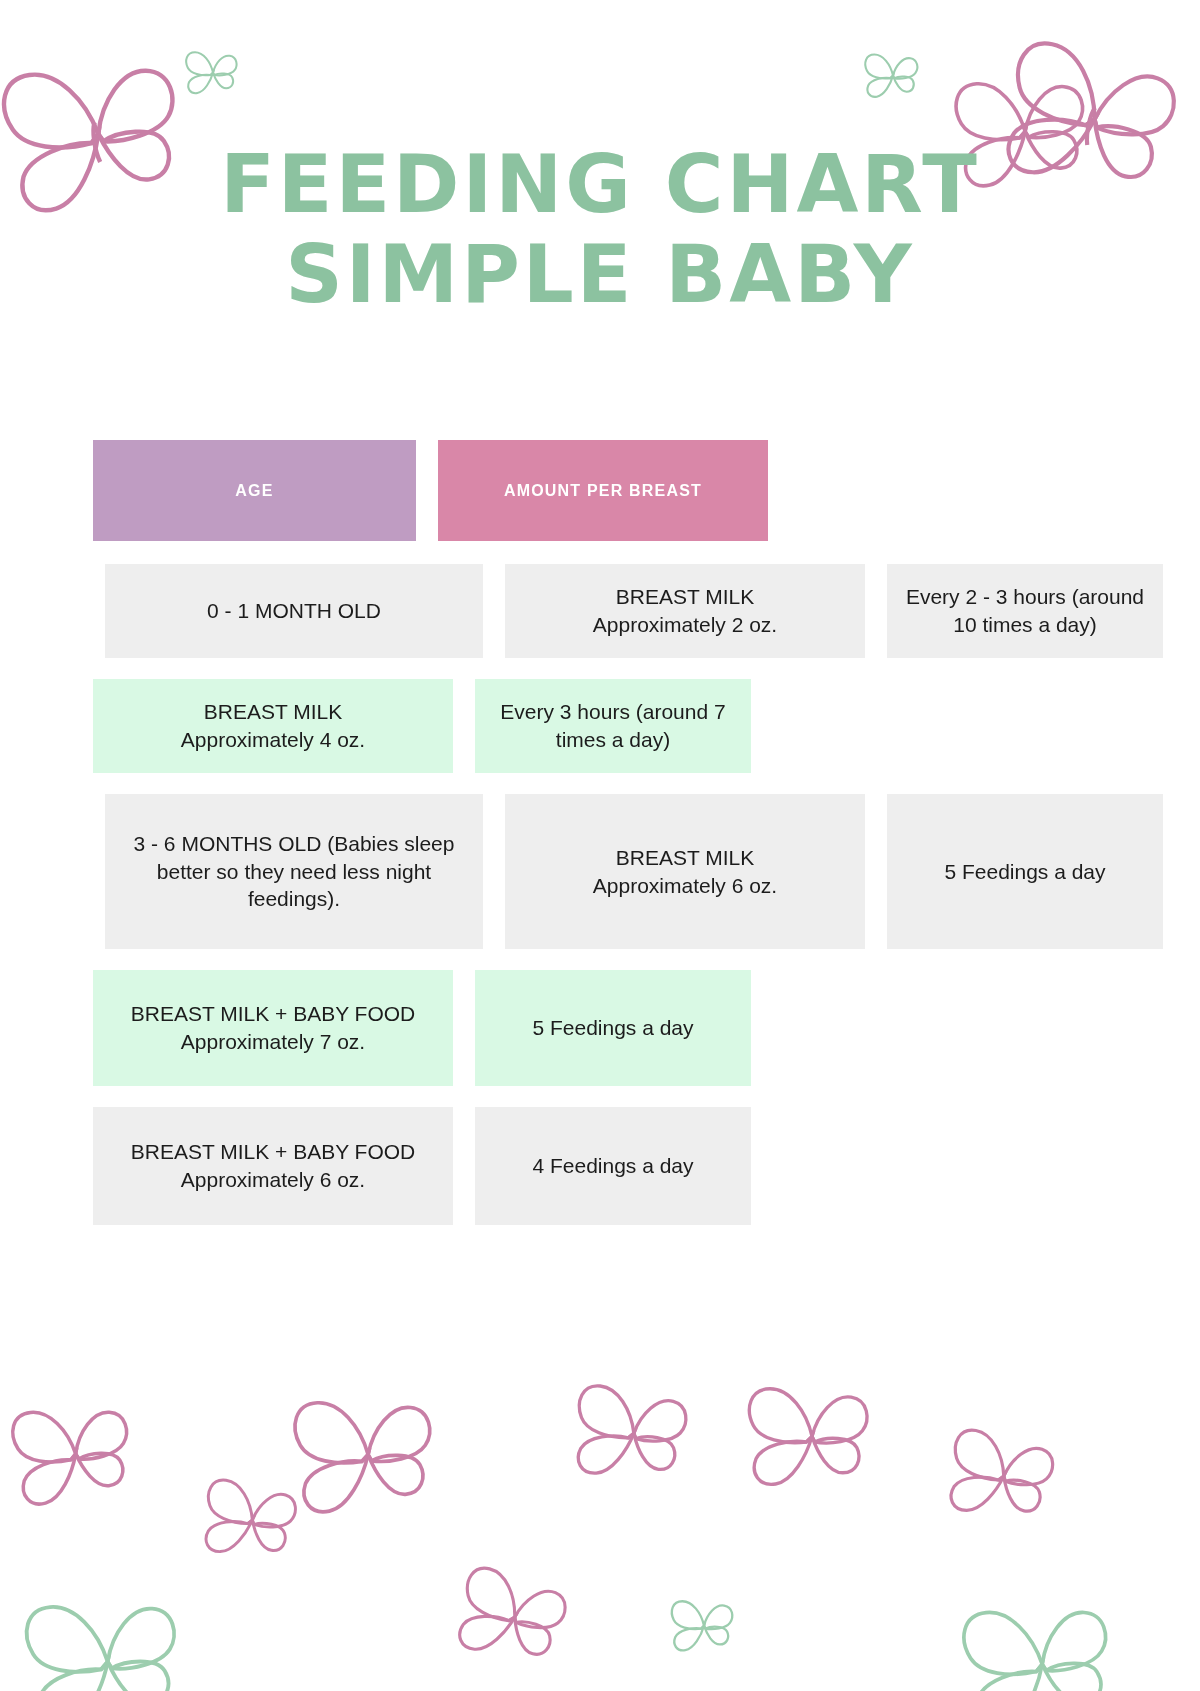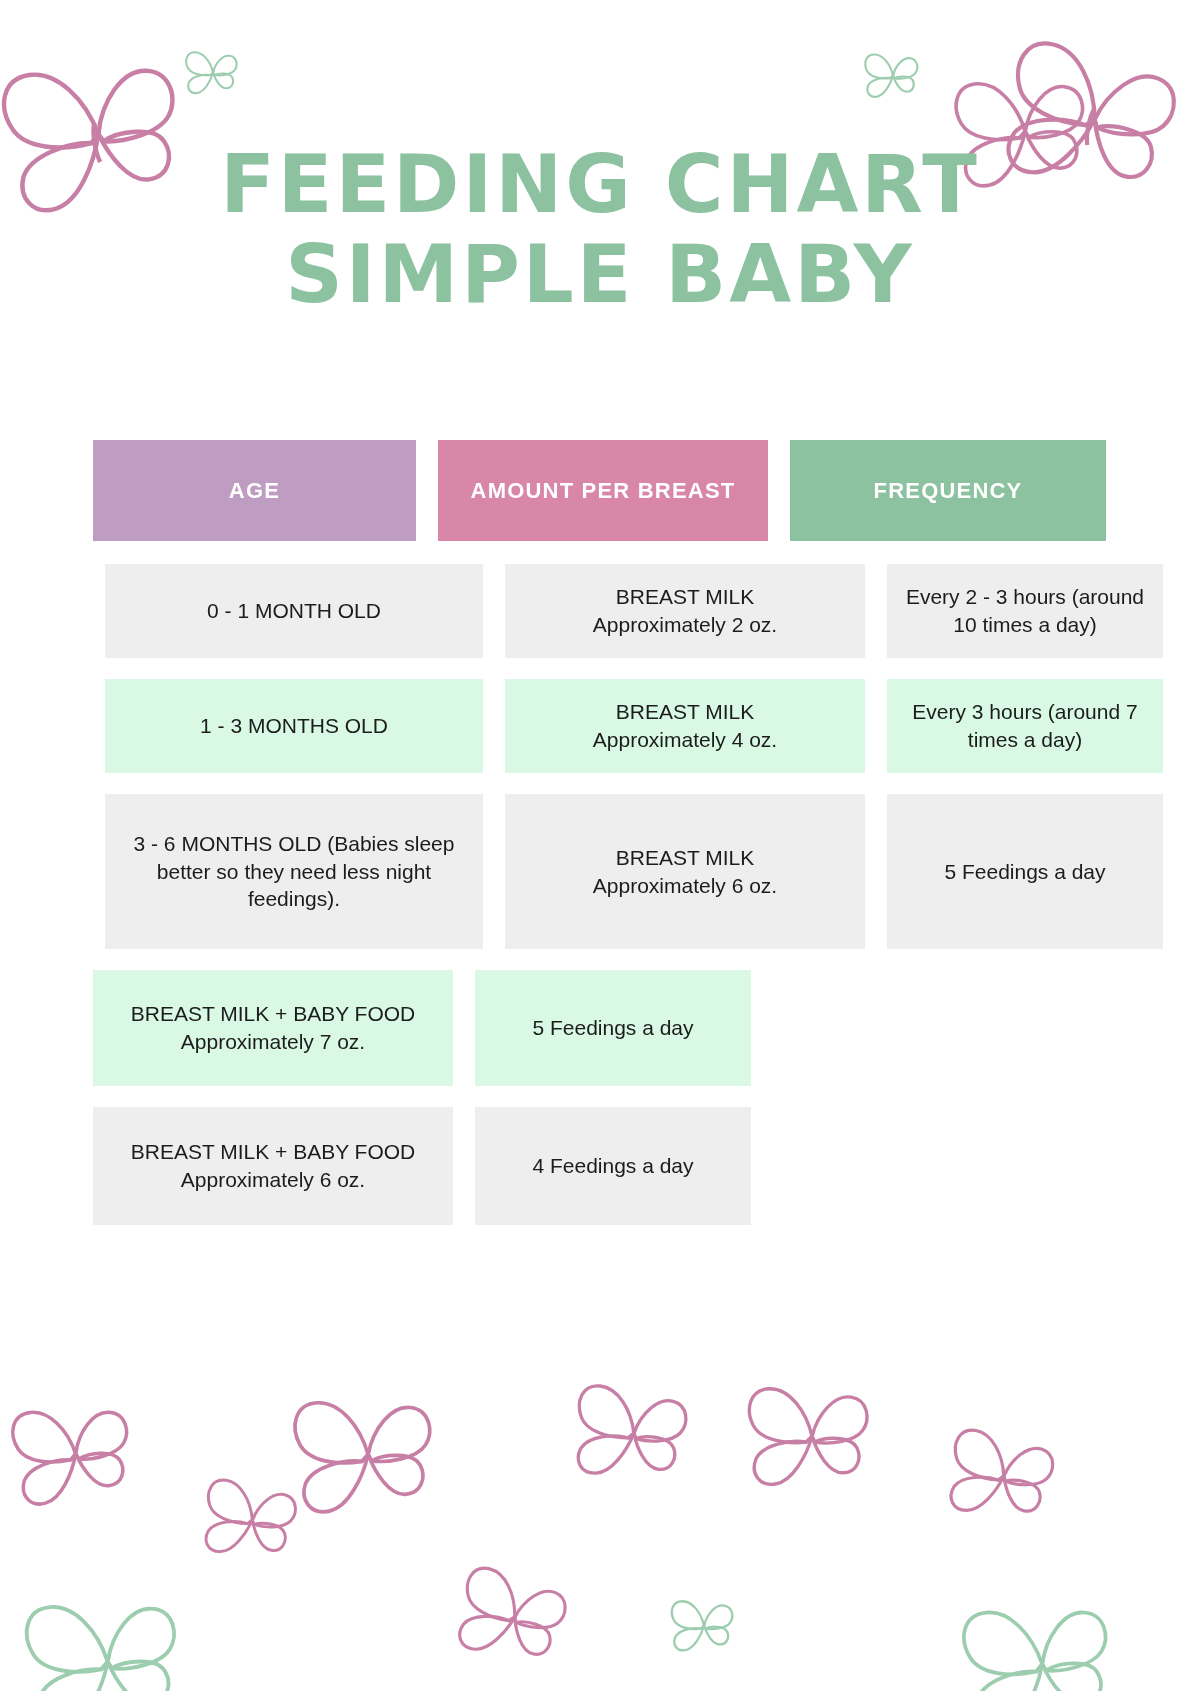--- a/index.html
+++ b/index.html
@@ -62,21 +62,21 @@
   }
   .hcell {
     flex: 0 0 auto;
     height: 101px;
     display: flex;
     align-items: center;
     justify-content: center;
     text-align: right;
     color: #ffffff;
     font-weight: bold;
-    font-size: 22px;
+    font-size: 16px;
     letter-spacing: 1.2px;
     line-height: 1.25;
     padding: 0 28px;
     box-sizing: border-box;
   }
   .hcell.age { width: 323px; background: #bf9cc2; }
   .hcell.amount { width: 330px; background: #d987a8; }
   .hcell.freq { width: 316px; background: #8cc2a0; }
 
   .row {
@@ -176,36 +176,34 @@
   <div class="title-wrap">
     <h1 class="title">FEEDING CHART</h1>
     <h1 class="title">SIMPLE BABY</h1>
   </div>
 
   <div class="table">
 
     <div class="header-row">
       <div class="hcell age">AGE</div>
       <div class="hcell amount">AMOUNT PER BREAST</div>
-      <div class="hcell freq">FREQUENCY</div>
     </div>
 
     <div class="row grey r1">
       <div class="cell age">0 - 1 MONTH OLD</div>
       <div class="cell amount">
         <div>
           <span class="line2">BREAST MILK</span>
           <span class="line2">Approximately 2 oz.</span>
         </div>
       </div>
       <div class="cell freq">Every 2 - 3 hours (around 10 times a day)</div>
     </div>
 
     <div class="row mint r2">
-      <div class="cell age">1 - 3 MONTHS OLD</div>
       <div class="cell amount">
         <div>
           <span class="line2">BREAST MILK</span>
           <span class="line2">Approximately 4 oz.</span>
         </div>
       </div>
       <div class="cell freq">Every 3 hours (around 7 times a day)</div>
     </div>
 
     <div class="row grey r3">

